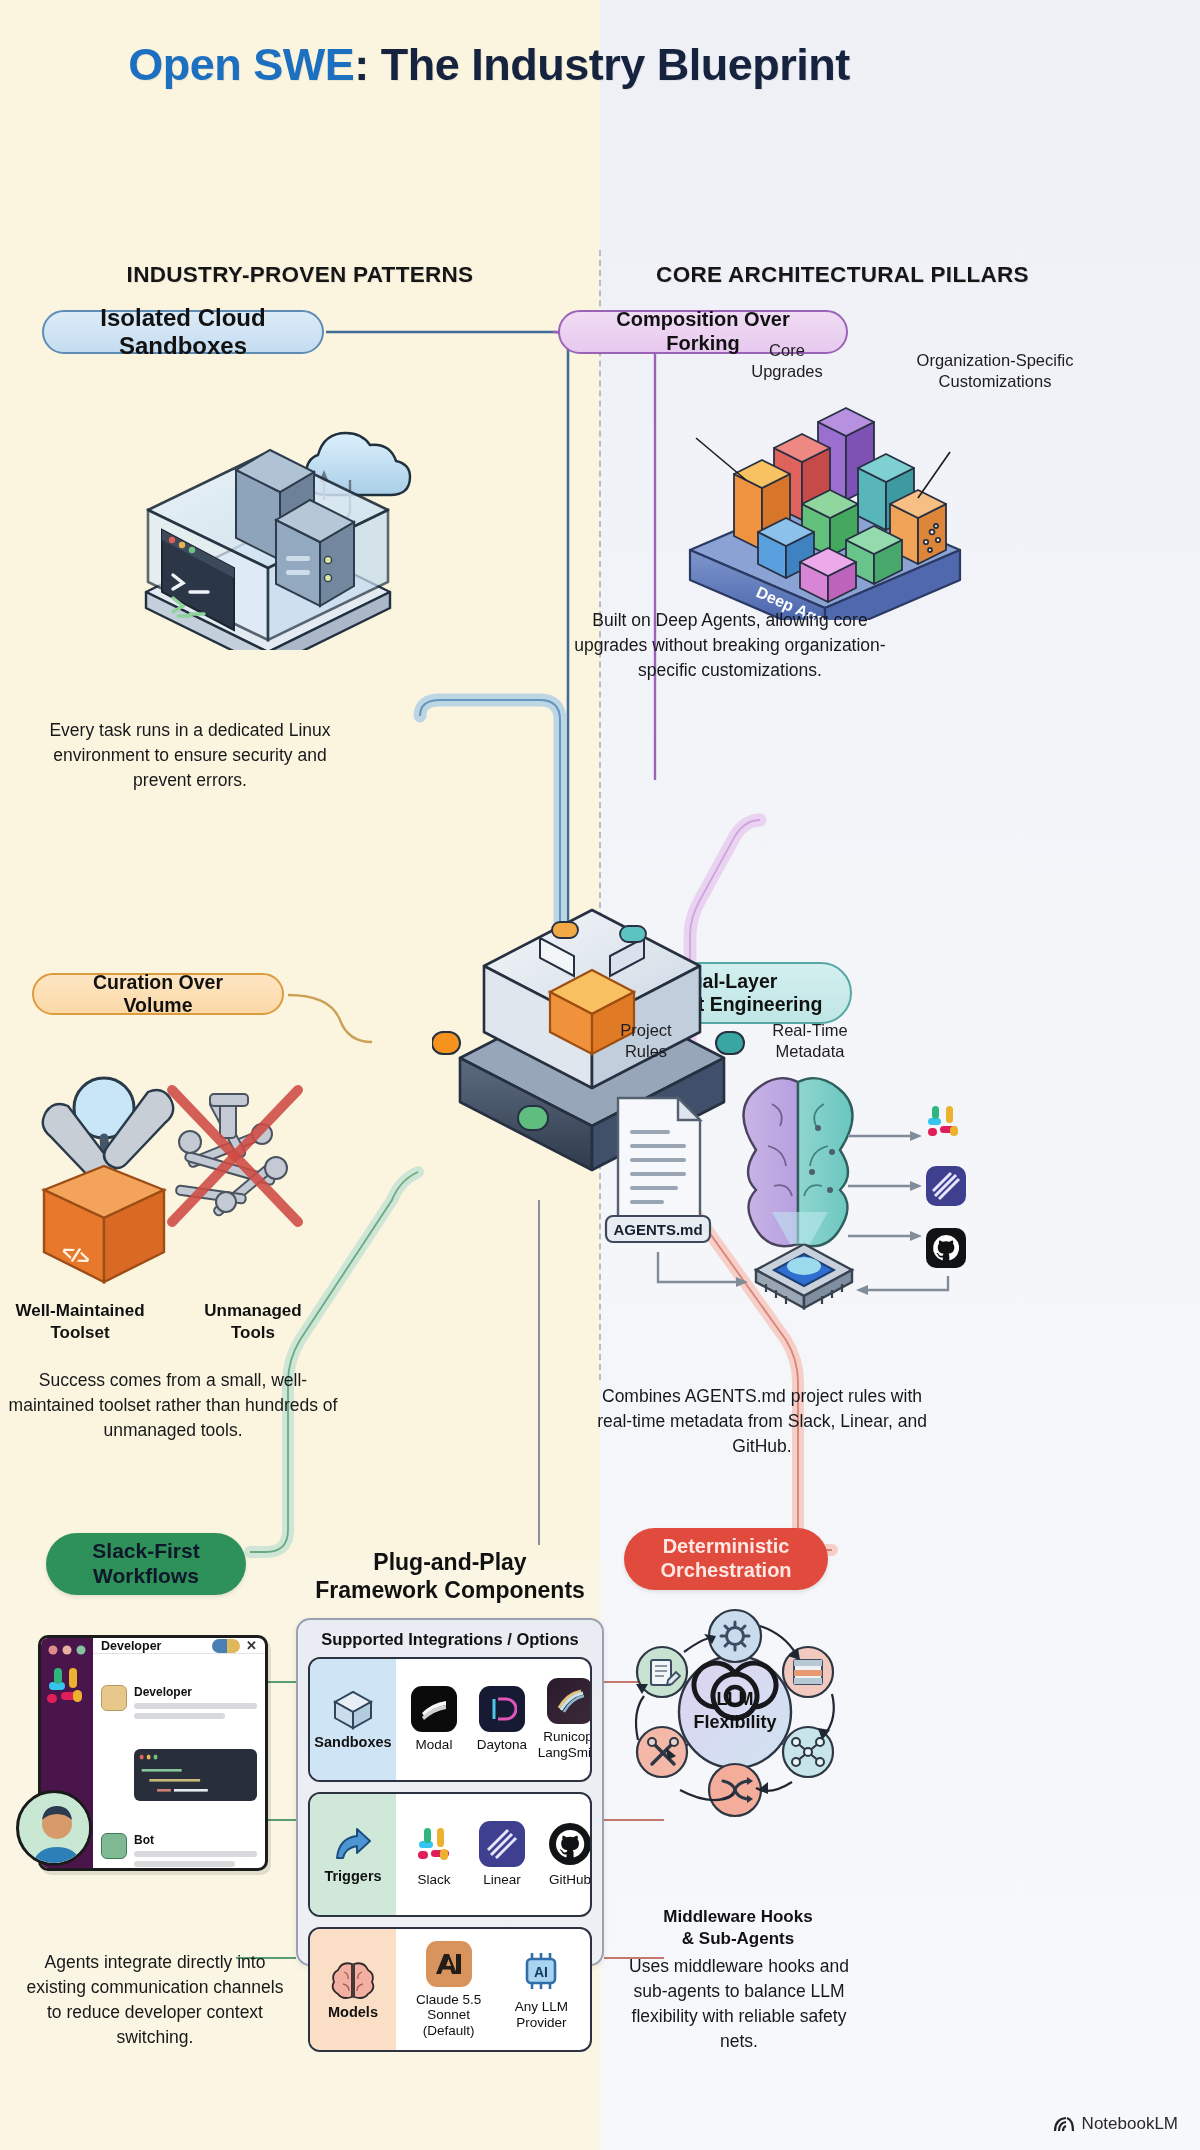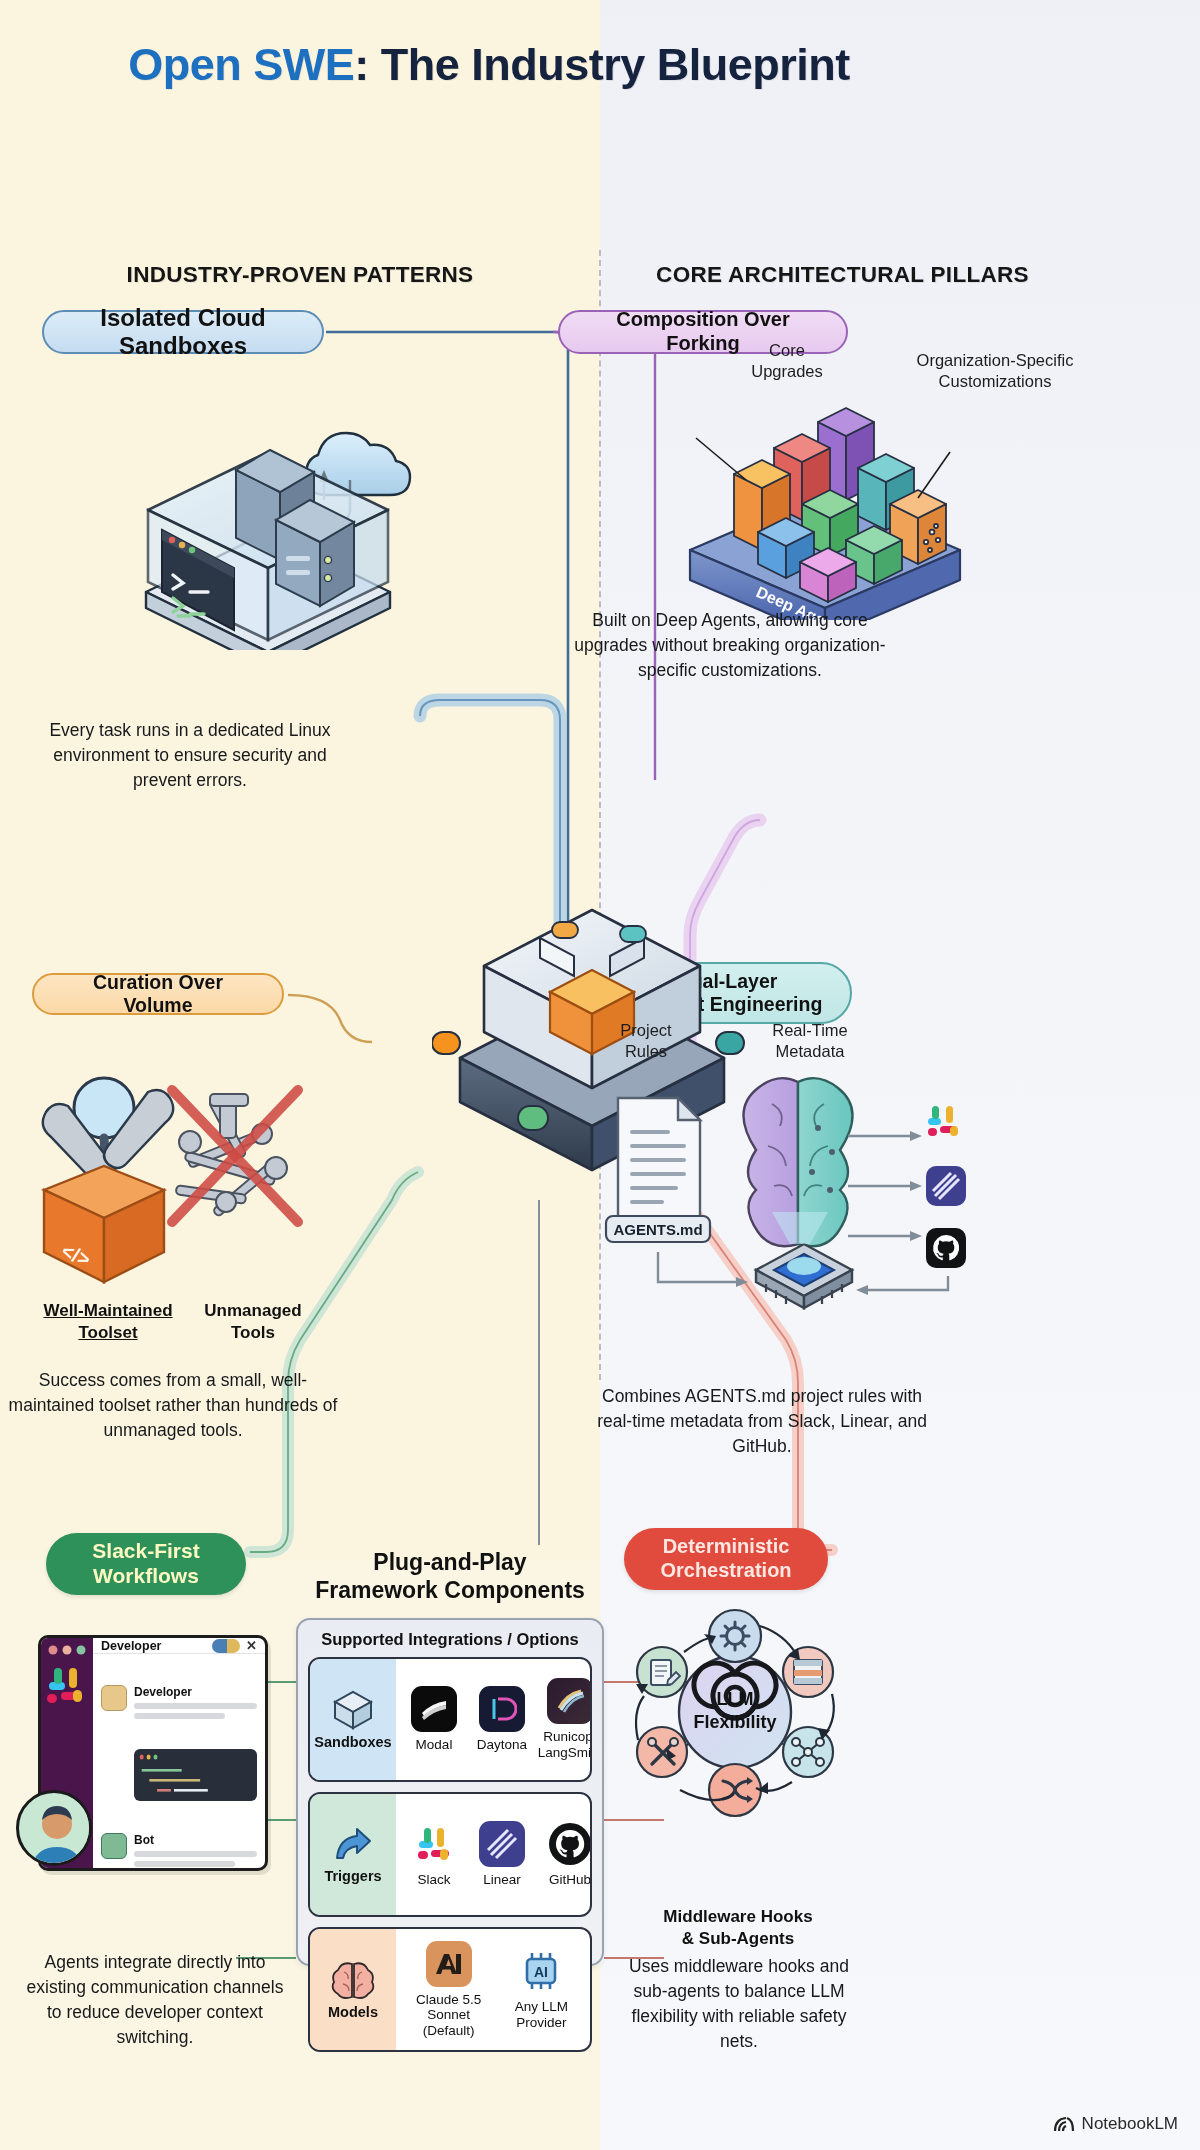--- a/index.html
+++ b/index.html
@@ -77,21 +77,21 @@
     border: 2.5px solid #dd9b3f; color: #111; font-size: 19.5px;
   }
   .pill-dual {
     left: 602px; top: 962px; width: 250px; height: 62px;
     background: linear-gradient(180deg,#d3efef 0%,#bfe6e5 100%);
     border: 2.5px solid #56a8a6; color: #111; font-size: 19.5px;
     flex-direction: column;
   }
   .pill-slack {
     left: 46px; top: 1533px; width: 200px; height: 62px;
-    background: #2e9159; border: none; color: #fef9c3; font-size: 21px;
+    background: #2e9159; border: none; color: #0f172a; font-size: 21px;
     flex-direction: column;
     box-shadow: 0 2px 4px rgba(0,0,0,.10);
   }
   .pill-det {
     left: 624px; top: 1528px; width: 204px; height: 62px;
     background: #e04b3d; border: none; color: #fde7e3; font-size: 20px;
     flex-direction: column;
     box-shadow: 0 2px 4px rgba(0,0,0,.10);
   }
 
@@ -442,21 +442,21 @@
         <circle cx="60" cy="130" r="10"></circle>
           <circle cx="96" cy="62" r="10"></circle>
         <rect x="54" y="30" width="16" height="36" rx="4"></rect>
         <rect x="44" y="22" width="38" height="12" rx="4"></rect>
       </g>
       <path d="M6 18 L132 150" stroke="#cf4b43" stroke-width="10" stroke-linecap="round" opacity=".88"></path>
       <path d="M132 18 L6 150" stroke="#cf4b43" stroke-width="10" stroke-linecap="round" opacity=".88"></path>
     </g>
   </svg>
 
-  <div class="cap-label" style="left:28px; top:1300px; width:160px;text-decoration:underline;">
+  <div class="cap-label" style="left:0; top:1300px; width:160px;">
     <div>Well-Maintained</div>
     <div>Toolset</div>
   </div>
   <div class="cap-label" style="left:178px; top:1300px; width:150px;">
     <div>Unmanaged</div>
     <div>Tools</div>
   </div>
   <div class="body-text" style="left:8px; top:1368px; width:330px;">Success comes from a small, well-maintained toolset rather than hundreds of unmanaged tools.</div>
 
   <svg class="ill hub" viewBox="0 0 320 330">

